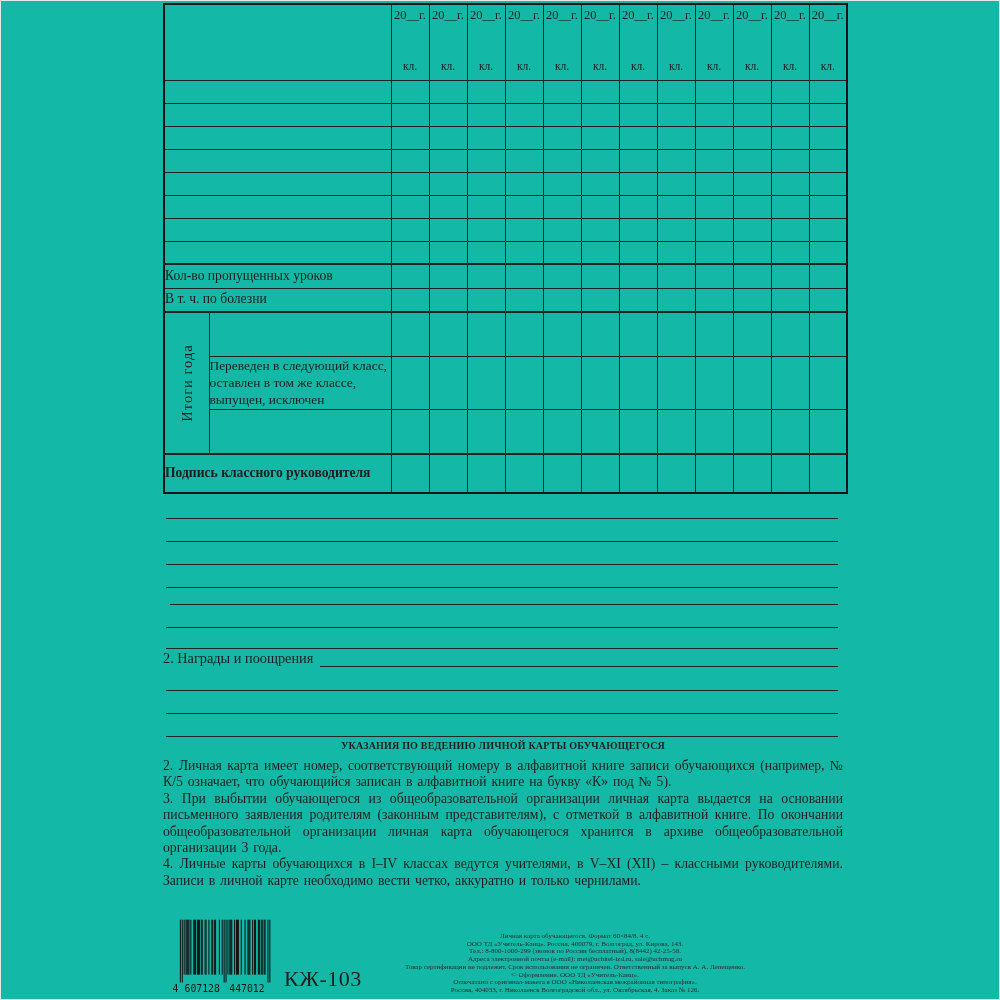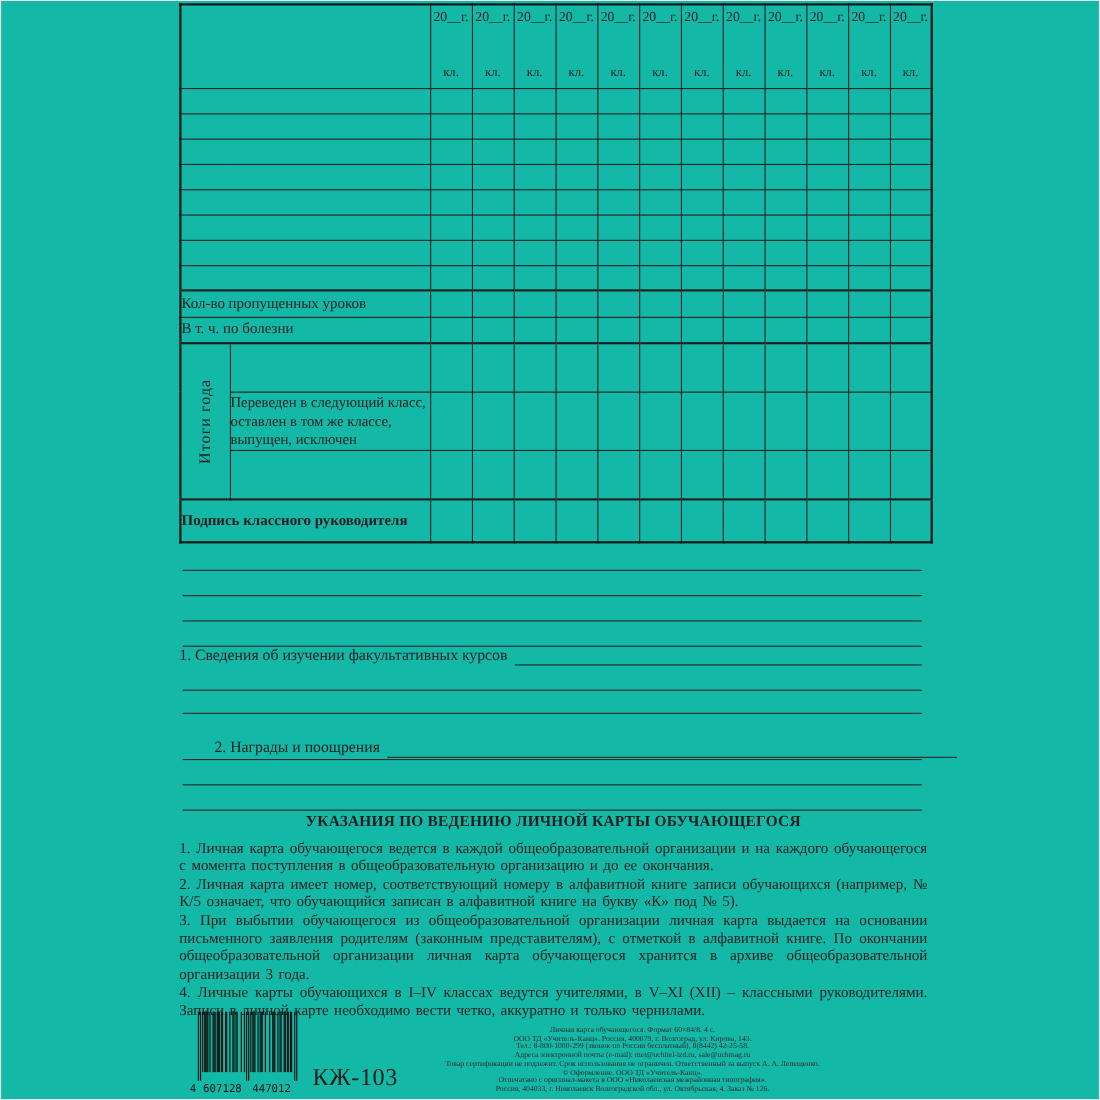--- a/index.html
+++ b/index.html
@@ -33,26 +33,26 @@
 
   
   .lines{position:absolute;left:166px;width:672px;}
   .wline{border-bottom:1.6px solid #262626;}
   #lines-top{top:496px;} #lines-top .wline{height:22px;}
   #lines-mid{top:607px;} #lines-mid .wline{height:20px;}
   #lines-bottom{top:668px;} #lines-bottom .wline{height:22px;}
 
   .labeled-line{position:absolute;left:163px;width:675px;display:flex;
                 align-items:flex-end;font-size:14.3px;height:17px;}
-  #electives-line{top:588px;} #awards-line{top:672px;margin-left:32px;}
+  #electives-line{top:588px;} #awards-line{top:650px;}
   .fill{flex:1;border-bottom:1.6px solid #262626;margin-left:7px;}
 
   
   .instructions{position:absolute;left:163px;top:740px;width:680px;}
-  .ins-title{text-align:center;font-weight:bold;font-size:14px;margin-bottom:7px;letter-spacing:.2px;}
+  .ins-title{text-align:center;font-weight:bold;font-size:10px;margin-bottom:7px;letter-spacing:.2px;}
   .instructions p{margin:0;font-size:13.7px;line-height:16.4px;text-align:justify;word-spacing:1.5px;}
 
   
   #barcode{position:absolute;left:172px;top:916px;width:102px;height:80px;}
   .form-code{position:absolute;left:284px;top:966px;font-size:22px;letter-spacing:.5px;}
   .imprint{position:absolute;left:383px;top:933px;width:384px;text-align:center;
            font-size:7px;line-height:7.7px;color:#2a2a2a;}
 </style>
 </head>
 <body>
@@ -345,21 +345,20 @@
   </table>
 
   <div id="lines-top" class="lines">
       <div class="wline"></div>
       <div class="wline"></div>
       <div class="wline"></div>
       <div class="wline"></div>
     </div>
 
   <div class="labeled-line" id="electives-line">
-    <span class="ll-label">1. Сведения об изучении факультативных курсов</span>
     <span class="fill"></span>
   </div>
 
   <div id="lines-mid" class="lines">
       <div class="wline"></div>
       <div class="wline"></div>
     </div>
 
   <div class="labeled-line" id="awards-line">
     <span class="ll-label">2. Награды и поощрения</span>
@@ -368,21 +367,20 @@
 
   <div id="lines-bottom" class="lines">
       <div class="wline"></div>
       <div class="wline"></div>
       <div class="wline"></div>
     </div>
 
   <div class="instructions">
     <div class="ins-title">УКАЗАНИЯ ПО ВЕДЕНИЮ ЛИЧНОЙ КАРТЫ ОБУЧАЮЩЕГОСЯ</div>
     <div id="paras">
-        <p>1. Личная карта обучающегося ведется в каждой общеобразовательной организации и на каждого обучающегося с момента поступления в общеобразовательную организацию и до ее окончания.</p>
         <p>2. Личная карта имеет номер, соответствующий номеру в алфавитной книге записи обучающихся (например, № К/5 означает, что обучающийся записан в алфавитной книге на букву «К» под № 5).</p>
         <p>3. При выбытии обучающегося из общеобразовательной организации личная карта выдается на основании письменного заявления родителям (законным представителям), с отметкой в алфавитной книге. По окончании общеобразовательной организации личная карта обучающегося хранится в архиве общеобразовательной организации 3 года.</p>
         <p>4. Личные карты обучающихся в I–IV классах ведутся учителями, в V–XI (XII) – классными руководителями. Записи в личной карте необходимо вести четко, аккуратно и только чернилами.</p>
       </div>
   </div>
 
   <svg id="barcode" viewBox="0 0 104 80">
       <rect x="8.00" y="3" width="1.09" height="64" fill="#141414"></rect>
       <rect x="9.94" y="3" width="1.09" height="64" fill="#141414"></rect>
       <rect x="11.88" y="3" width="1.09" height="56" fill="#141414"></rect>

